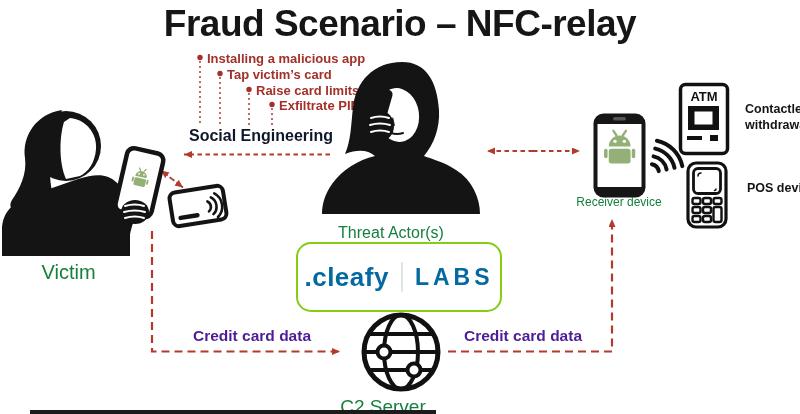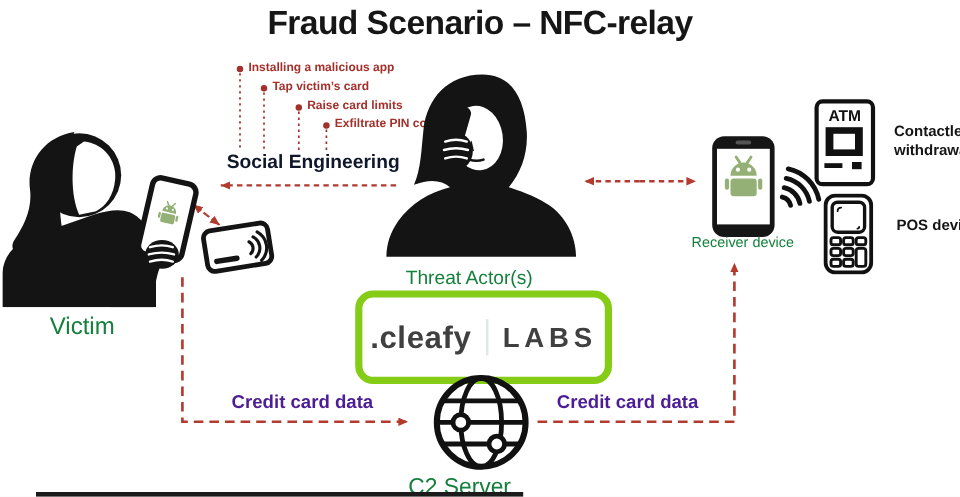--- a/index.html
+++ b/index.html
@@ -1,37 +1,37 @@
 <!DOCTYPE html>
 <html><head>
 <meta charset="utf-8">
 <style>
   html,body{margin:0;padding:0;}
   body{font-family:"Liberation Sans",sans-serif;background:#e9e9e9;}
   #canvas{position:relative;width:800px;height:414px;background:#ffffff;overflow:hidden;}
   .abs{position:absolute;}
-  #title{left:0;top:3px;width:800px;text-align:center;font-size:28px;font-weight:700;color:#161616;letter-spacing:-0.5px;}
-  .step{font-size:10px;font-weight:700;color:#A3302A;white-space:nowrap;}
+  #title{left:0;top:3px;width:800px;text-align:center;font-size:37px;font-weight:700;color:#161616;letter-spacing:-0.5px;}
+  .step{font-size:13px;font-weight:700;color:#A3302A;white-space:nowrap;}
   #step-0{left:207px;top:51px;}
   #step-1{left:227px;top:67px;}
   #step-2{left:256px;top:83px;}
   #step-3{left:279px;top:98px;}
   #social-heading{left:189px;top:127px;font-size:16px;font-weight:700;color:#0f172a;white-space:nowrap;}
   .actor-label{font-weight:400;color:#15803d;text-align:center;}
   #victim-label{left:16px;top:261px;width:105px;font-size:20px;}
   #threat-label{left:318px;top:224px;width:146px;font-size:16px;}
   #receiver-label{left:568px;top:195px;width:102px;font-size:12px;}
   #c2-label{left:340px;top:396px;width:86px;font-size:19px;}
   .credit{font-size:15.5px;font-weight:700;color:#4c1d95;white-space:nowrap;}
   #credit-left{left:193px;top:327px;}
   #credit-right{left:464px;top:327px;}
   #contactless-label{left:745px;top:102px;width:58px;font-size:12.5px;font-weight:700;color:#141414;line-height:1.25;}
   #pos-label{left:747px;top:181px;width:56px;font-size:12.5px;font-weight:700;color:#141414;white-space:nowrap;}
-  #watermark{left:296px;top:242px;width:202px;height:66px;border:6px solid #84cc16;border-radius:15px;
-    display:flex;align-items:center;justify-content:center;gap:12px;color:#404040;}
+  #watermark{left:296px;top:242px;width:202px;height:66px;border:2px solid #84cc16;border-radius:15px;
+    display:flex;align-items:center;justify-content:center;gap:12px;color:#0369a1;}
   #watermark .brand{font-size:26px;font-weight:600;letter-spacing:0.5px;}
   #watermark .divider{width:2px;height:30px;background:#DFE7E3;}
   #watermark .labs{font-size:23px;font-weight:600;letter-spacing:4px;}
   #video-bar{left:30px;top:410px;width:406px;height:4px;background:#1b1b1b;}
   svg{display:block;}
 </style>
 </head>
 <body>
 
 <div id="canvas">

